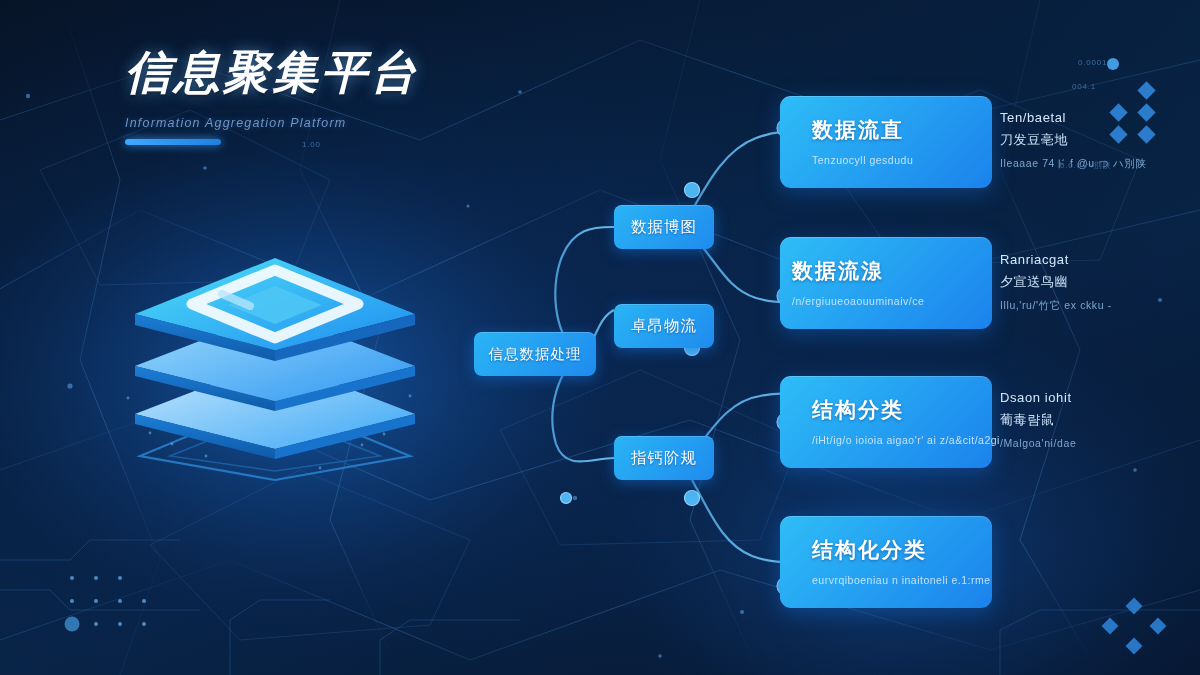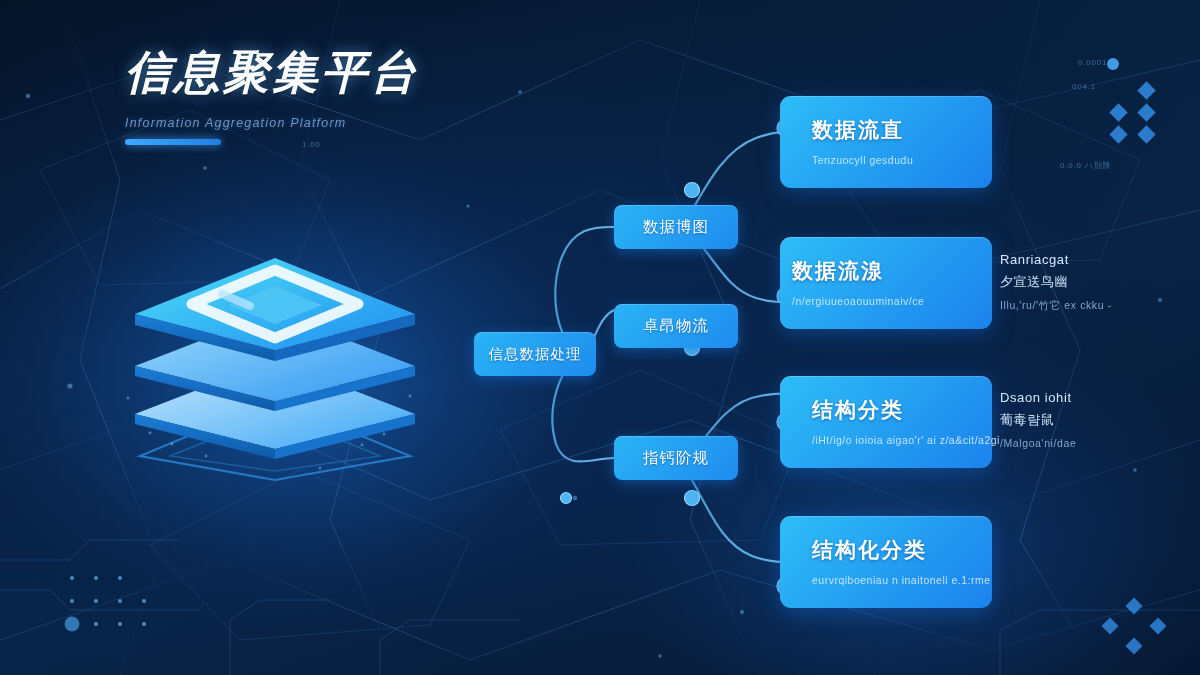--- a/index.html
+++ b/index.html
@@ -50,21 +50,21 @@
   .node {
     position:absolute;
     border-radius:8px;
     background:linear-gradient(135deg,#2ab4f5 0%, #1f8bee 100%);
     box-shadow:0 3px 14px rgba(20,110,210,0.55), inset 0 1px 0 rgba(255,255,255,0.18);
     display:flex; align-items:center; justify-content:center;
     color:#ffffff; font-size:15.5px; letter-spacing:1px;
     text-shadow:0 1px 2px rgba(0,40,90,0.45);
   }
   .node.center { width:122px; height:44px; left:474px; top:332px; font-size:14.5px; }
-  .node.mid { width:124px; height:44px; }
+  .node.mid { width:100px; height:44px; }
   .node.mid.m1 { left:614px; top:205px; }
   .node.mid.m2 { left:614px; top:304px; }
   .node.mid.m3 { left:614px; top:436px; }
   .node .blurtext { filter:blur(0.55px); white-space:nowrap; }
 
   .card {
     position:absolute; left:780px; width:212px; height:92px;
     border-radius:11px;
     background:linear-gradient(135deg,#2ebdf7 0%, #1b82ec 100%);
     box-shadow:0 5px 20px rgba(18,96,190,0.5), inset 0 1px 0 rgba(255,255,255,0.2);
@@ -318,20 +318,25 @@
   </div>
   <div class="card c3">
     <div class="card-title">结构分类</div>
     <div class="card-sub">/iHt/ig/o ioioia aigao'r' ai z/a&amp;cit/a2gi</div>
   </div>
   <div class="card c4">
     <div class="card-title">结构化分类</div>
     <div class="card-sub">eurvrqiboeniau n inaitoneli e.1:rme</div>
   </div>
 
+  <div class="side s1">
+    <div class="ln ln1">Ten/baetal</div>
+    <div class="ln ln2">刀发豆亳地</div>
+    <div class="ln ln3">Ileaaae 74ド f @u つ ハ別陕</div>
+  </div>
   <div class="side s2">
     <div class="ln ln1">Ranriacgat</div>
     <div class="ln ln2">夕宣送鸟幽</div>
     <div class="ln ln3">Illu,'ru/'竹它 ex ckku -</div>
   </div>
   <div class="side s3">
     <div class="ln ln1">Dsaon iohit</div>
     <div class="ln ln2">葡毒럄鼠</div>
     <div class="ln ln3">/Malgoa'ni/dae</div>
   </div>

